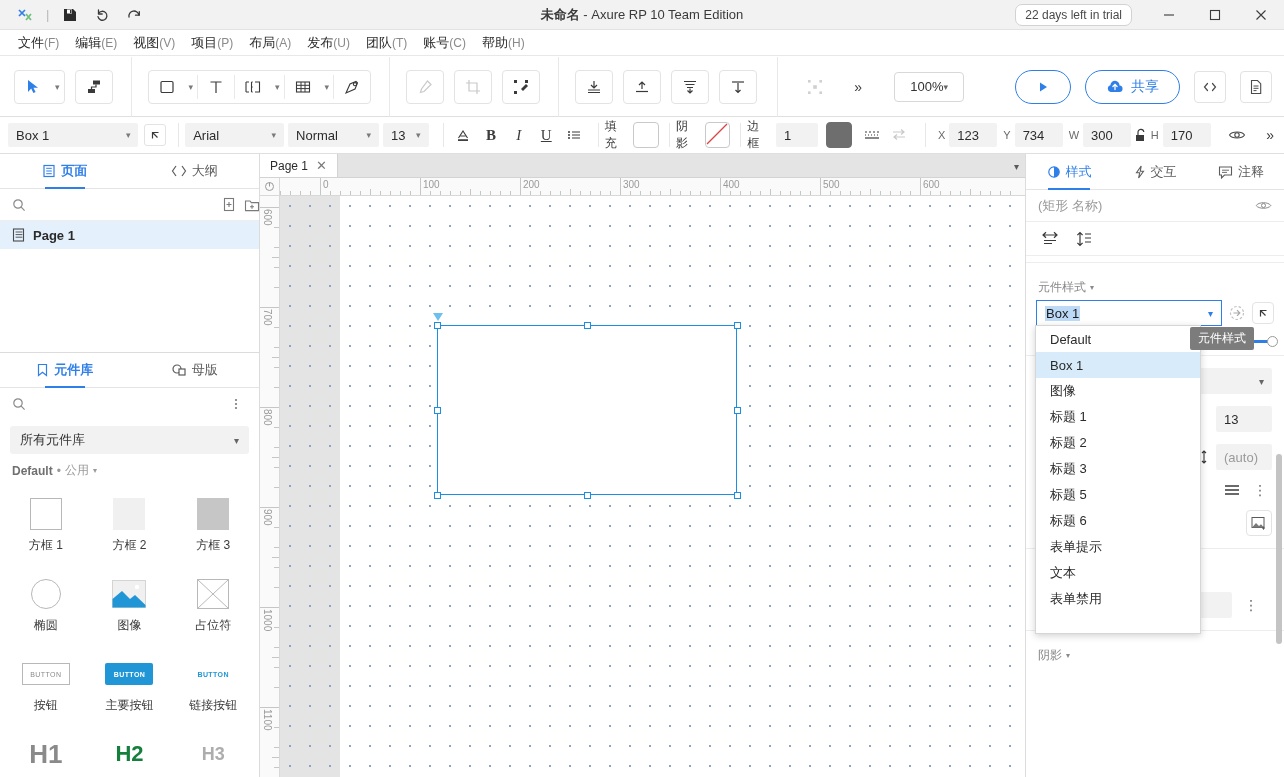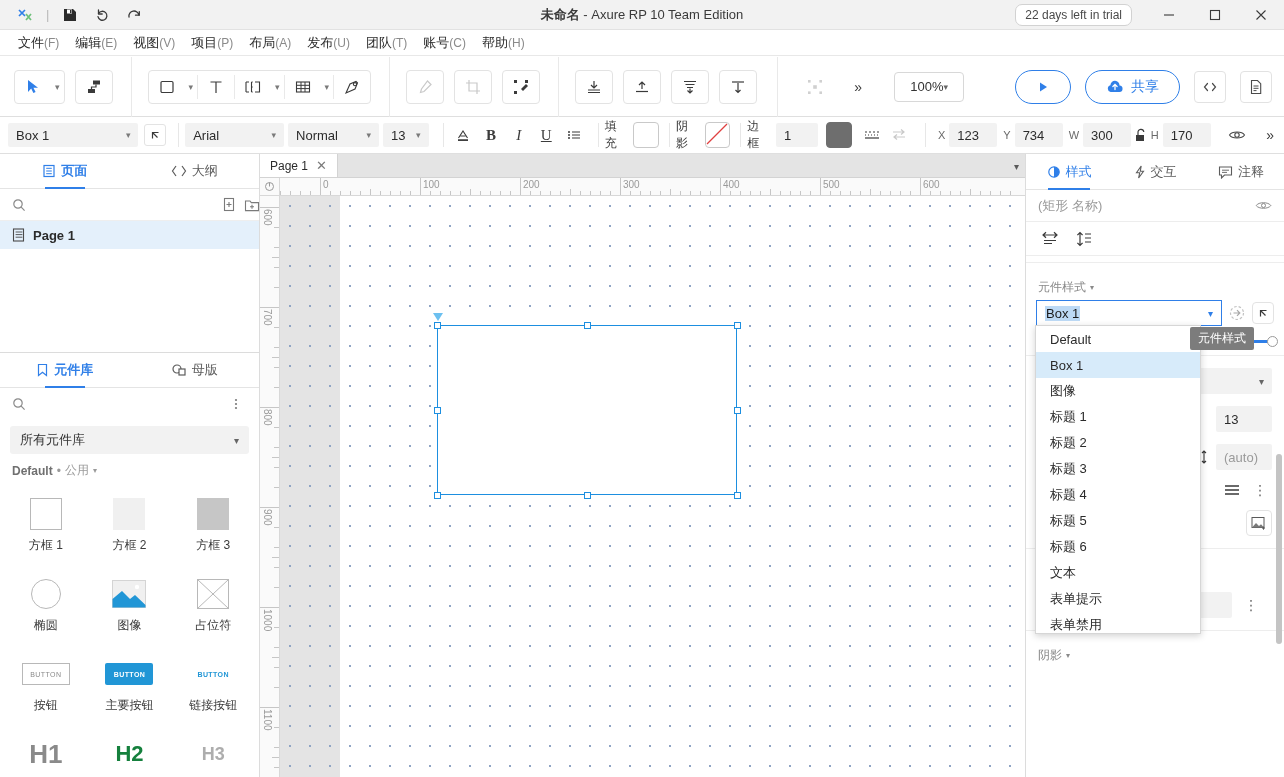--- a/index.html
+++ b/index.html
@@ -1151,23 +1151,22 @@
     <div class="scrollbar-v"></div>
   </div>
 
   <div class="dropdown-popup">
     <div class="ditem">Default</div>
     <div class="ditem selected">Box 1</div>
     <div class="ditem">图像</div>
     <div class="ditem">标题 1</div>
     <div class="ditem">标题 2</div>
     <div class="ditem">标题 3</div>
-    <div class="ditem">标题 4</div>
     <div class="ditem">标题 5</div>
     <div class="ditem">标题 6</div>
+    <div class="ditem">表单提示</div>
     <div class="ditem">文本</div>
-    <div class="ditem">表单提示</div>
     <div class="ditem">表单禁用</div>
   </div>
 
   <div class="tooltip">元件样式</div>
 
 </div>
 
 </body></html>

